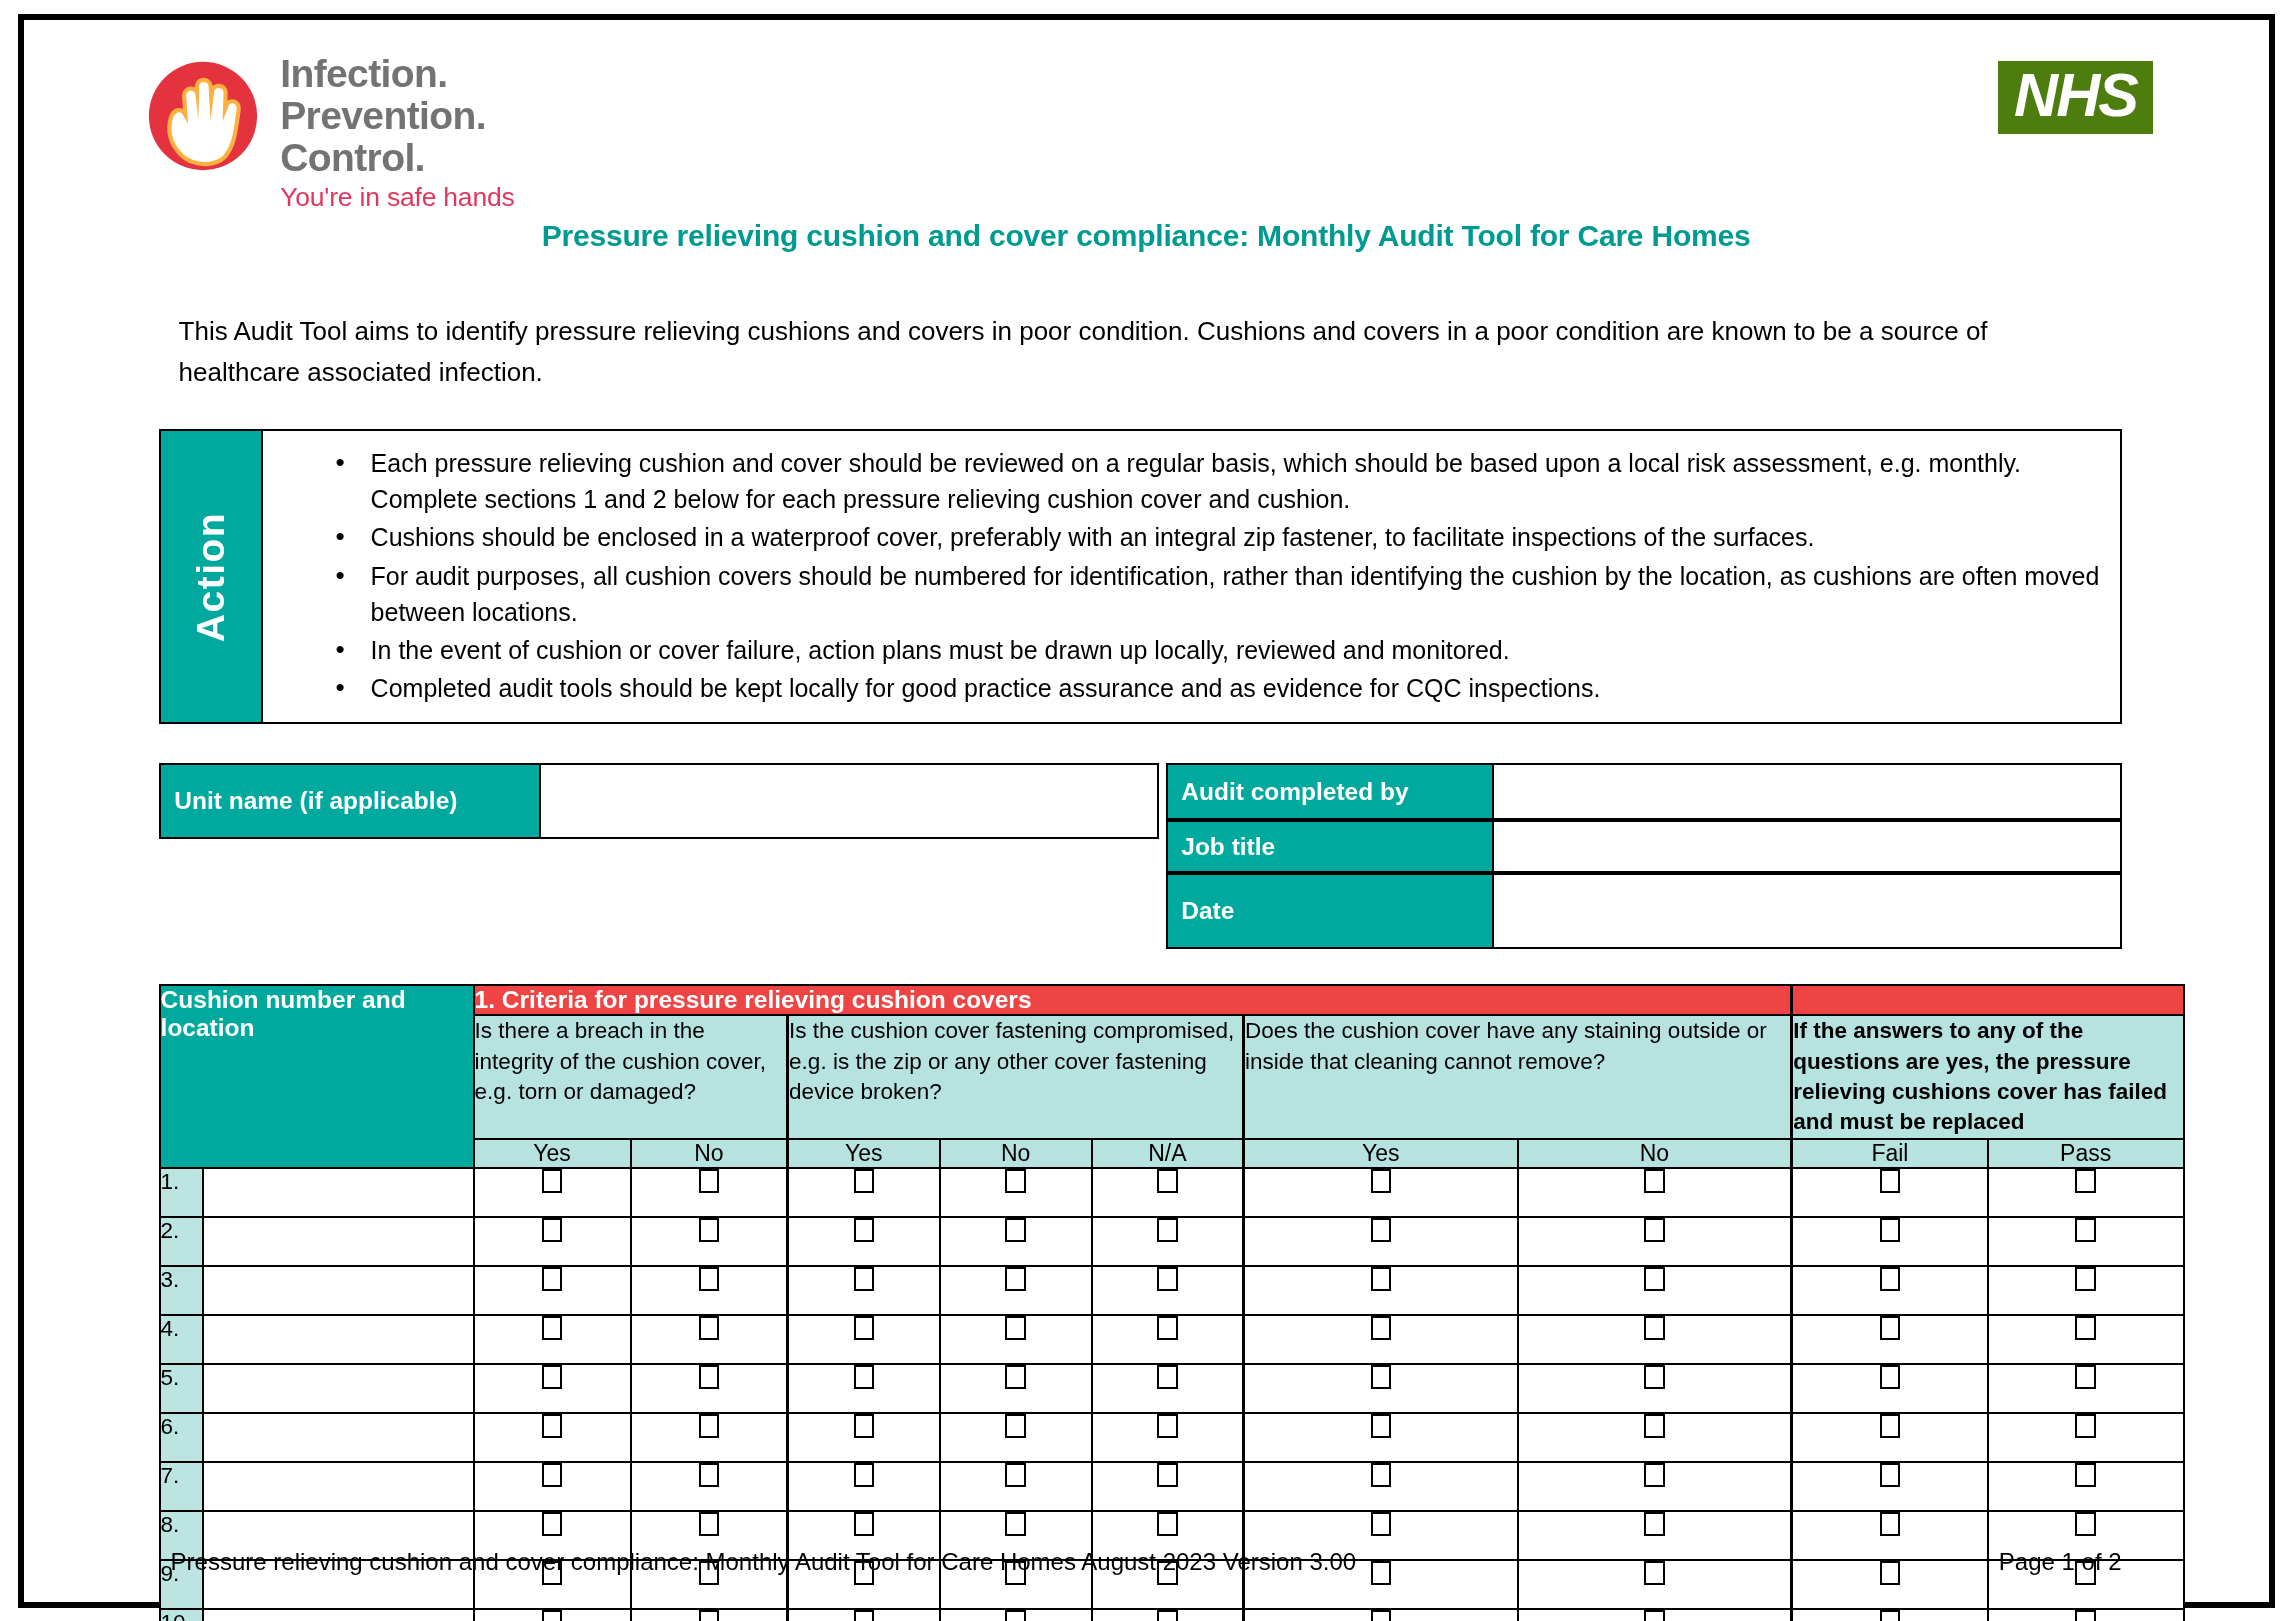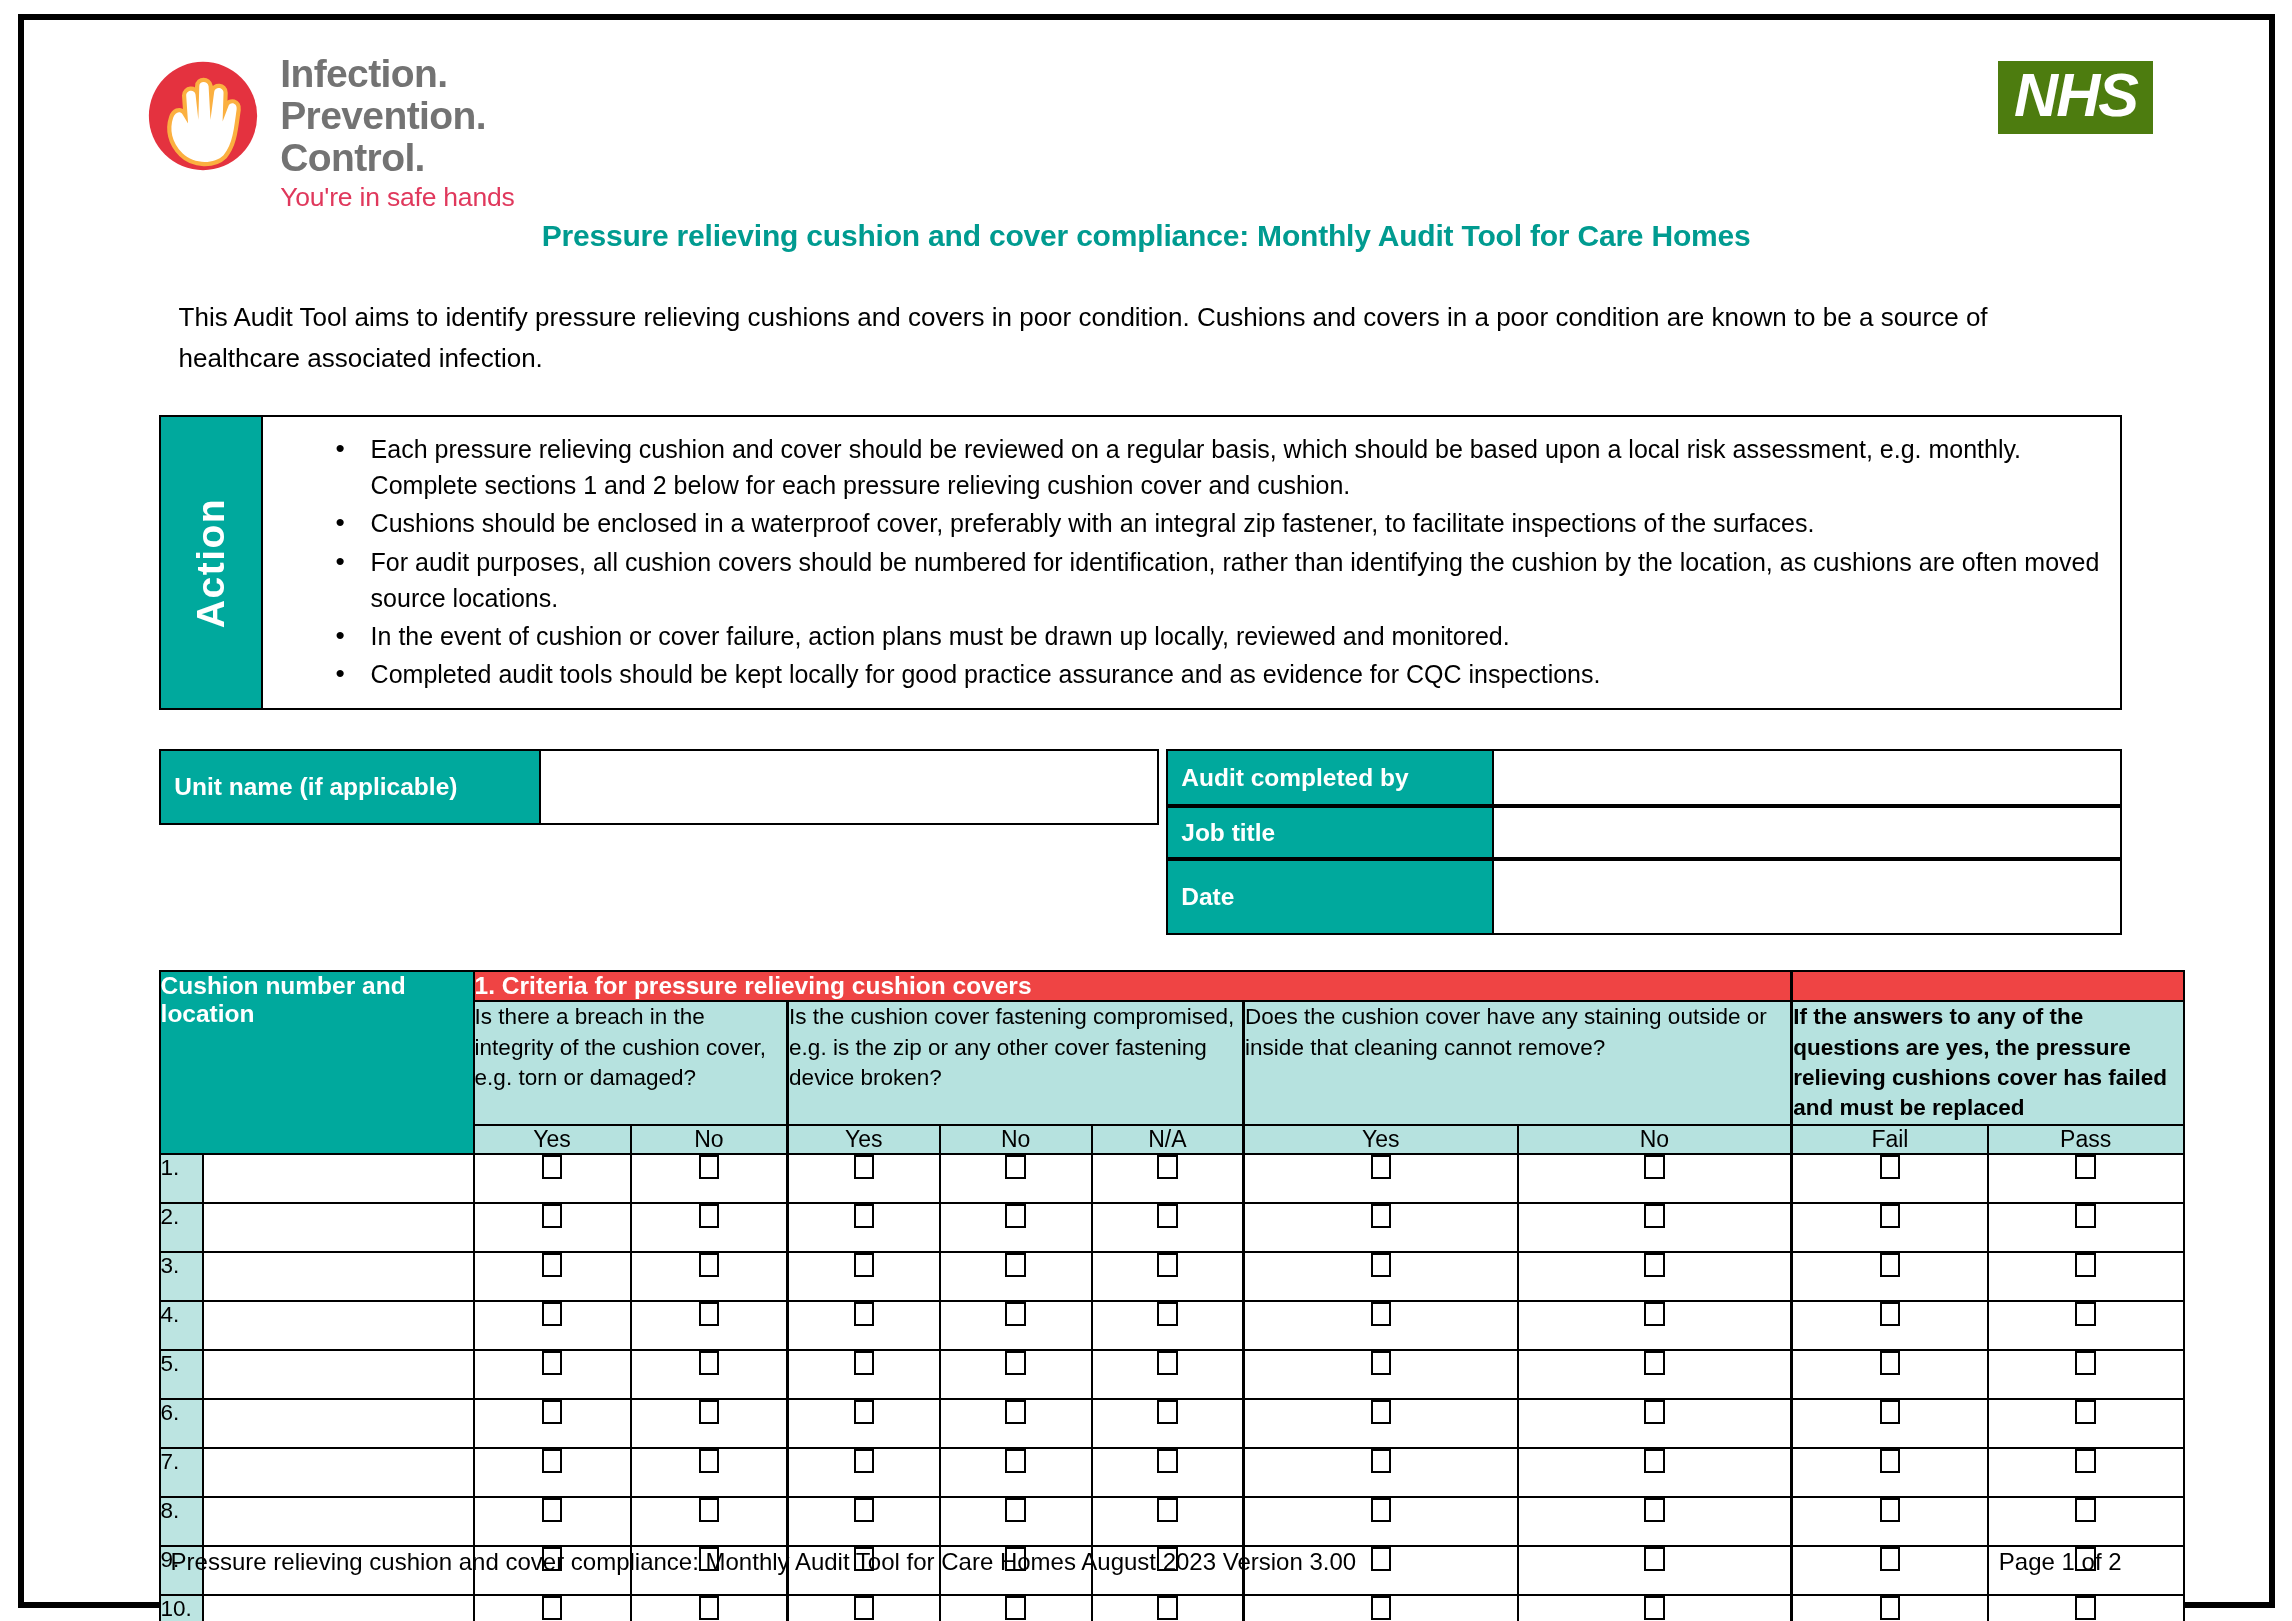--- a/index.html
+++ b/index.html
@@ -78,21 +78,21 @@
   .doc-title {
     text-align: center;
     color: #009B90;
     font-size: 30px;
     font-weight: bold;
     margin: 7.8px 0 0 0;
     padding: 0 147px;
     letter-spacing: -0.2px;
   }
   .intro {
-    margin: 44px 157px 0 155px;
+    margin: 58px 157px 0 155px;
     font-size: 26px;
     line-height: 1.55;
     color: #000;
   }
 
   
   .action-box {
     position: relative;
     margin: 37px 147px 0 135px;
     border: 2.9px solid #000;
@@ -293,21 +293,21 @@
   <div class="intro">This Audit Tool aims to identify pressure relieving cushions and covers in poor condition.  Cushions and covers in a poor condition are known to be a source of healthcare associated infection.</div>
 
   <div class="action-box">
     <div class="action-label">
       <span>Action</span>
     </div>
     <div class="action-body">
       <ul class="bullets">
         <li>Each pressure relieving cushion and cover should be reviewed on a regular basis, which should be based upon a local risk assessment, e.g. monthly. Complete sections 1 and 2 below for each pressure relieving cushion cover and cushion.</li>
         <li>Cushions should be enclosed in a waterproof cover, preferably with an integral zip fastener, to facilitate inspections of the surfaces.</li>
-        <li>For audit purposes, all cushion covers should be numbered for identification, rather than identifying the cushion by the location, as cushions are often moved source locations.</li>
+        <li>For audit purposes, all cushion covers should be numbered for identification, rather than identifying the cushion by the location, as cushions are often moved between locations.</li>
         <li>In the event of cushion or cover failure, action plans must be drawn up locally, reviewed and monitored.</li>
         <li>Completed audit tools should be kept locally for good practice assurance and as evidence for CQC inspections.</li>
       </ul>
     </div>
   </div>
 
   <div class="estab">
     <div class="estab-left">
       <div class="frow">
         <div class="flabel">Unit name (if applicable)</div>

